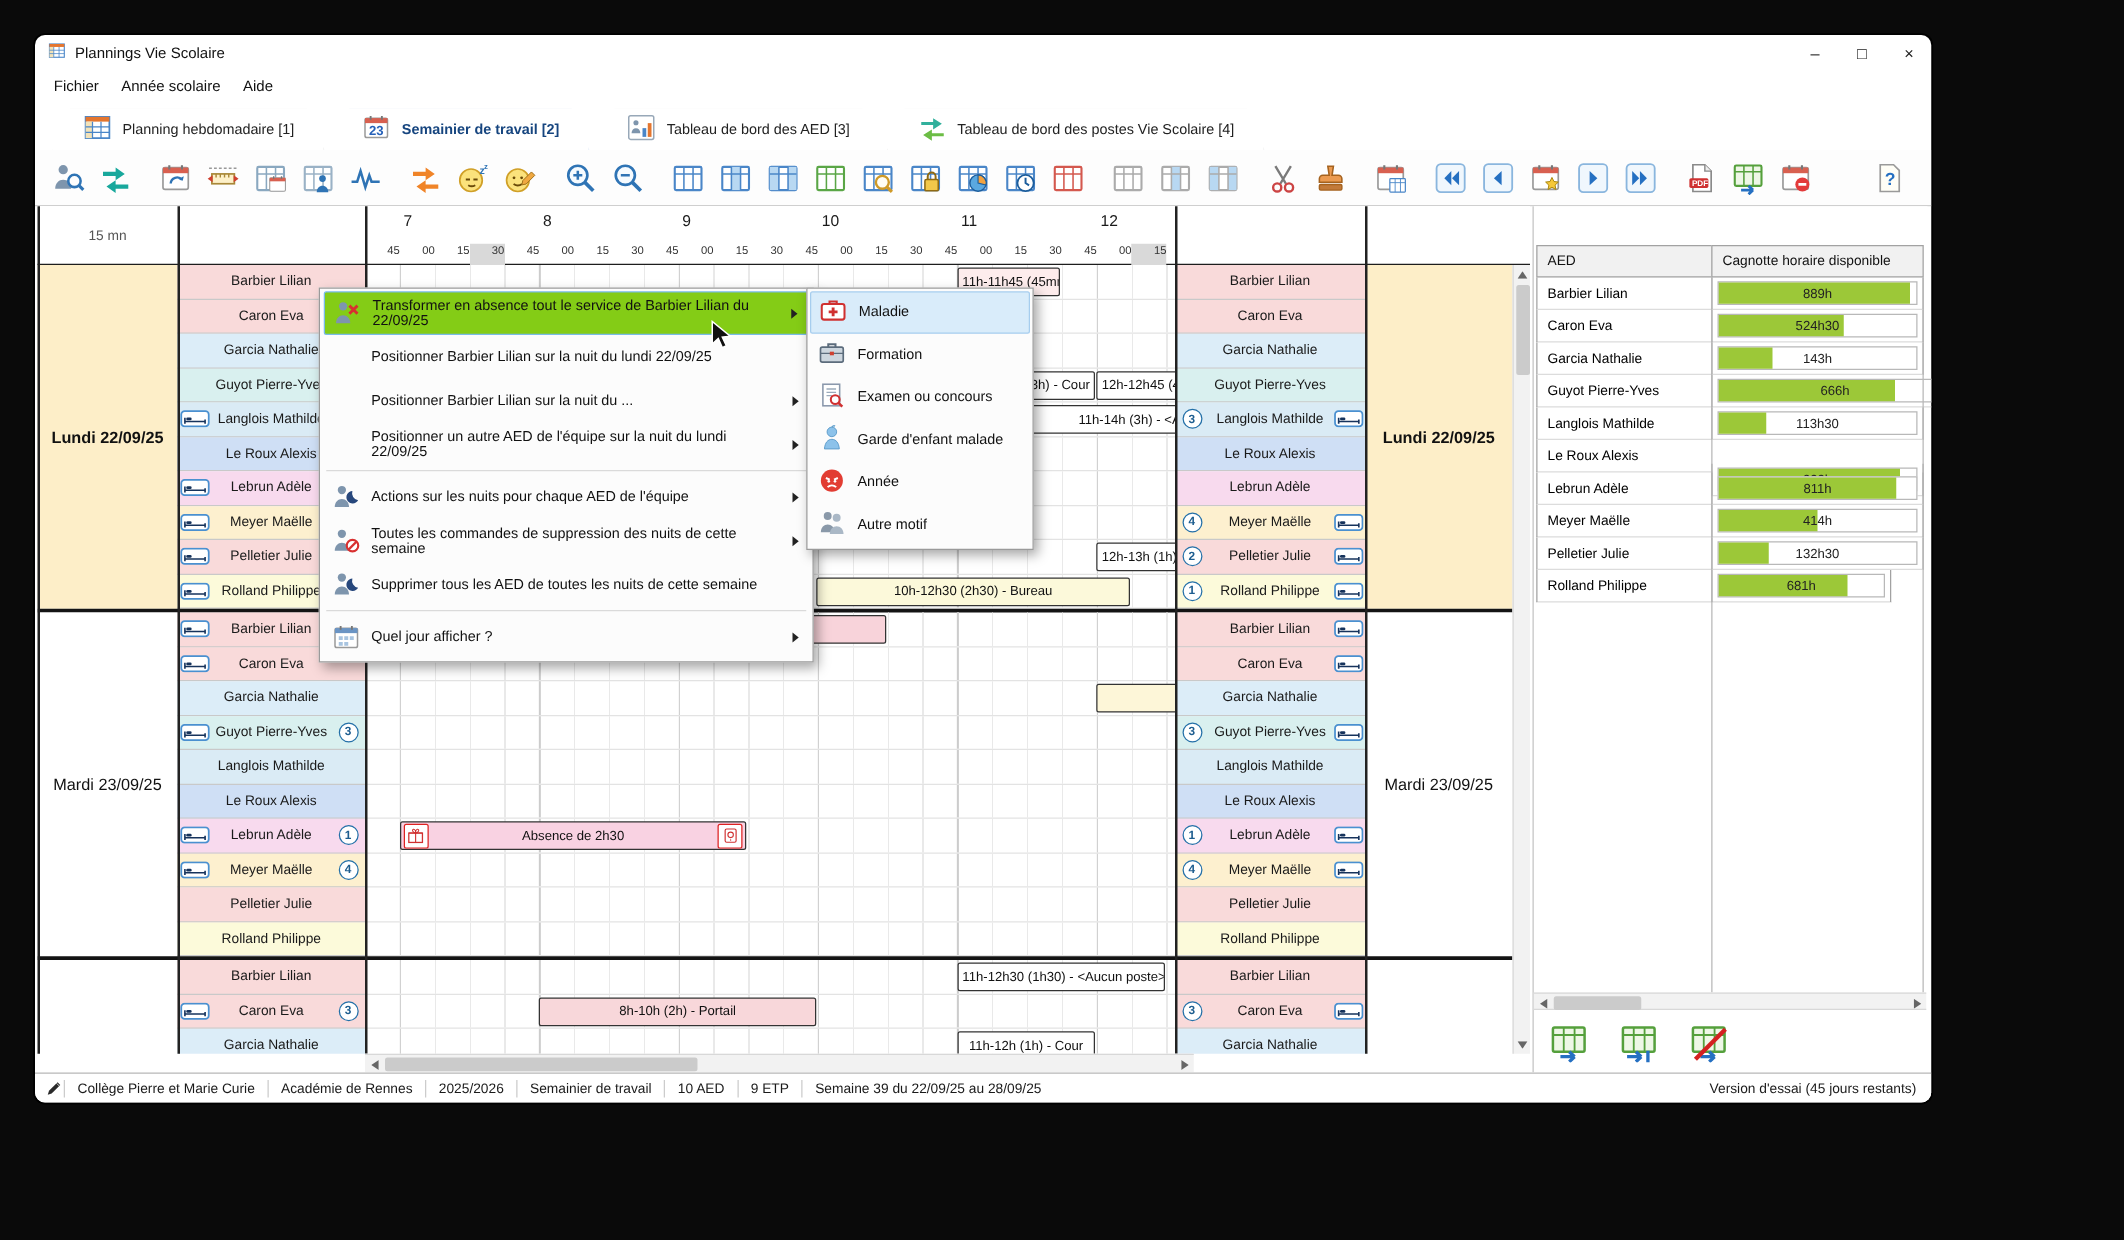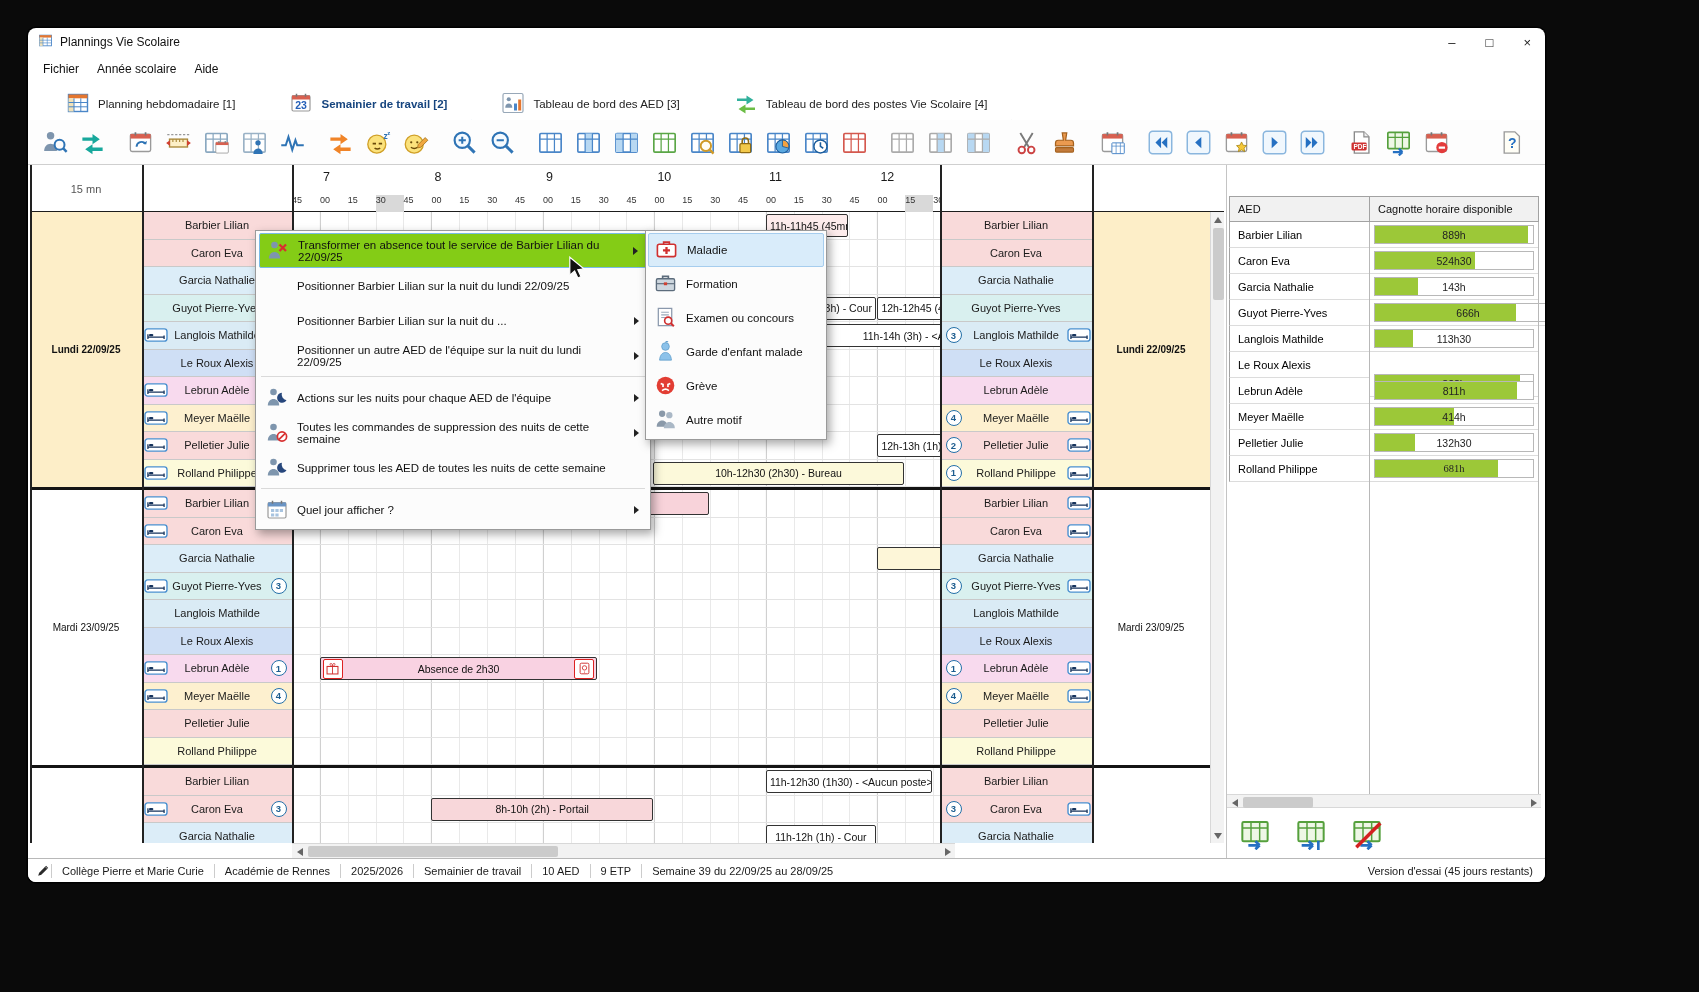--- a/index.html
+++ b/index.html
@@ -20,25 +20,25 @@
 #toolbar{position:absolute;left:0;top:92px;right:0;height:45px;display:flex;align-items:center;padding-left:10px;background:#fdfdfd;border-bottom:1px solid #cfcfcf}
 .tool{width:32px;height:32px;margin-right:6px;display:flex;align-items:center;justify-content:center;flex:none}
 .tool.gap{margin-left:10px}
 #help-slot{position:absolute;right:12px;top:6px}
 
 #planner{position:absolute;left:2px;top:137px;width:1194px;height:693px;background:#fff}
 .phead{position:absolute;top:0;left:0;width:1194px;height:47px;border-bottom:1.5px solid #1d1d1d;background:#fff}
 .ph-cell{position:absolute;top:0;height:47px}
 .iv{display:flex;align-items:center;justify-content:center;color:#555;font-size:11px}
 .hour{position:absolute;top:5px;font-size:12.5px;color:#1a1a1a}
-.minute{position:absolute;top:30px;width:27.875px;text-align:left;font-size:9px;color:#333}
+.minute{position:absolute;top:30px;width:27.875px;text-align:right;font-size:9px;color:#333}
 .minute.shaded{background:#d9d9d9;height:17px}
 .pbody{position:absolute;top:47px;left:0;width:1194px;height:631px;overflow:hidden;background:#fff}
 .dayblk{position:absolute;left:0;width:1180px}
-.daylab{position:absolute;top:0;height:100%;display:flex;align-items:center;justify-content:center;font-size:10px;color:#111}
+.daylab{position:absolute;top:0;height:100%;display:flex;align-items:center;justify-content:center;font-size:13px;color:#111}
 .ncell{position:absolute;height:27.5px;display:flex;align-items:center;border-bottom:1px solid #c9c9c9;font-size:11px;color:#1a1a1a}
 .slot{width:27px;height:100%;display:flex;align-items:center;justify-content:center;flex:none}
 .nm{flex:1;text-align:center;white-space:nowrap;overflow:hidden}
 .badge{width:16px;height:16px;border:1.5px solid #2470a8;border-radius:50%;display:flex;align-items:center;justify-content:center;font-size:9.5px;font-weight:bold;color:#1d5d8f;background:#fff}
 .tcell{position:absolute;height:27.5px;border-bottom:1px solid #e3e3e3;overflow:hidden;background-image:repeating-linear-gradient(90deg,#cccccc 0 1px,transparent 1px 111.5px),repeating-linear-gradient(90deg,#e9e9e9 0 1px,transparent 1px 27.875px);background-position:27.875px 0,0 0}
 .event{position:absolute;top:2px;height:23px;border:1px solid #333;border-radius:2px;display:flex;align-items:center;justify-content:center;font-size:10.5px;color:#111;white-space:nowrap;overflow:hidden}
 .evtxt{padding:0 3px;flex:none}
 .absic{width:20px;height:20px;border:1.5px solid #d22;background:#fff;border-radius:2px;display:flex;align-items:center;justify-content:center;flex:none;margin:0 2px}
 .daysep{position:absolute;left:0;width:1180px;height:3px;background:#141414}
 .vline{position:absolute;top:0;height:678px;width:1.5px}
@@ -1041,21 +1041,21 @@
         </div>
       </div>
       <div class="rp-cell rp-name" style="left: 2px; top: 265px; width: 141px; height: 26px;">Pelletier Julie</div>
       <div class="rp-cell rp-val" style="left: 142px; top: 265px; width: 170px; height: 26px;">
         <div class="track">
           <div class="bar" style="width: 25%; background: rgb(156, 200, 56);"></div>
           <div class="val">132h30</div>
         </div>
       </div>
       <div class="rp-cell rp-name" style="left: 2px; top: 291px; width: 141px; height: 26px;">Rolland Philippe</div>
-      <div class="rp-cell rp-val" style="left: 142px; top: 291px; width: 170px; height: 26px; font-family: Liberation Serif, serif;">
+      <div class="rp-cell rp-val" style="left: 142px; top: 291px; width: 144px; height: 26px;">
         <div class="track">
           <div class="bar" style="width: 78%; background: rgb(156, 200, 56);"></div>
           <div class="val">681h</div>
         </div>
       </div>
       <div style="position: absolute; left: 142px; top: 57px; width: 1px; height: 572px; background: rgb(184, 184, 184);"></div>
       <div style="position: absolute; left: 311px; top: 57px; width: 1px; height: 572px; background: rgb(184, 184, 184);"></div>
       <div class="rp-hscroll">
         <div class="harrow" style="left:0">
           <svg width="6" height="8" viewBox="0 0 6 8">
@@ -1224,21 +1224,21 @@
         <span class="sm-label">Garde d'enfant malade</span>
       </div>
       <div class="sm-item">
         <span class="sm-icon"><svg viewBox="0 0 24 24" width="23" height="23">
             <circle cx="12" cy="12" r="9.2" fill="#e23d33"></circle>
             <path d="M7 9.8l3.2 1.4M17 9.8l-3.2 1.4" stroke="#fff" stroke-width="1.7"></path>
             <circle cx="9.4" cy="12.6" r="1.1" fill="#fff"></circle>
             <circle cx="14.6" cy="12.6" r="1.1" fill="#fff"></circle>
             <path d="M8.4 17.4c2.1-1.9 5.1-1.9 7.2 0" fill="none" stroke="#fff" stroke-width="1.6"></path>
           </svg></span>
-        <span class="sm-label">Grève</span>
+        <span class="sm-label">Année</span>
       </div>
       <div class="sm-item">
         <span class="sm-icon"><svg viewBox="0 0 24 24" width="23" height="23">
             <g>
               <circle cx="8.5" cy="6" r="3.3" fill="#8a99a9"></circle>
               <path d="M2.8 19.6c0-4.1 2.6-6.5 5.7-6.5s5.7 2.4 5.7 6.5z" fill="#8a99a9"></path>
             </g>
             <g transform="translate(7.5,1.5)">
               <circle cx="8.5" cy="6" r="3.3" fill="#aab8c6"></circle>
               <path d="M2.8 19.6c0-4.1 2.6-6.5 5.7-6.5s5.7 2.4 5.7 6.5z" fill="#aab8c6"></path>

